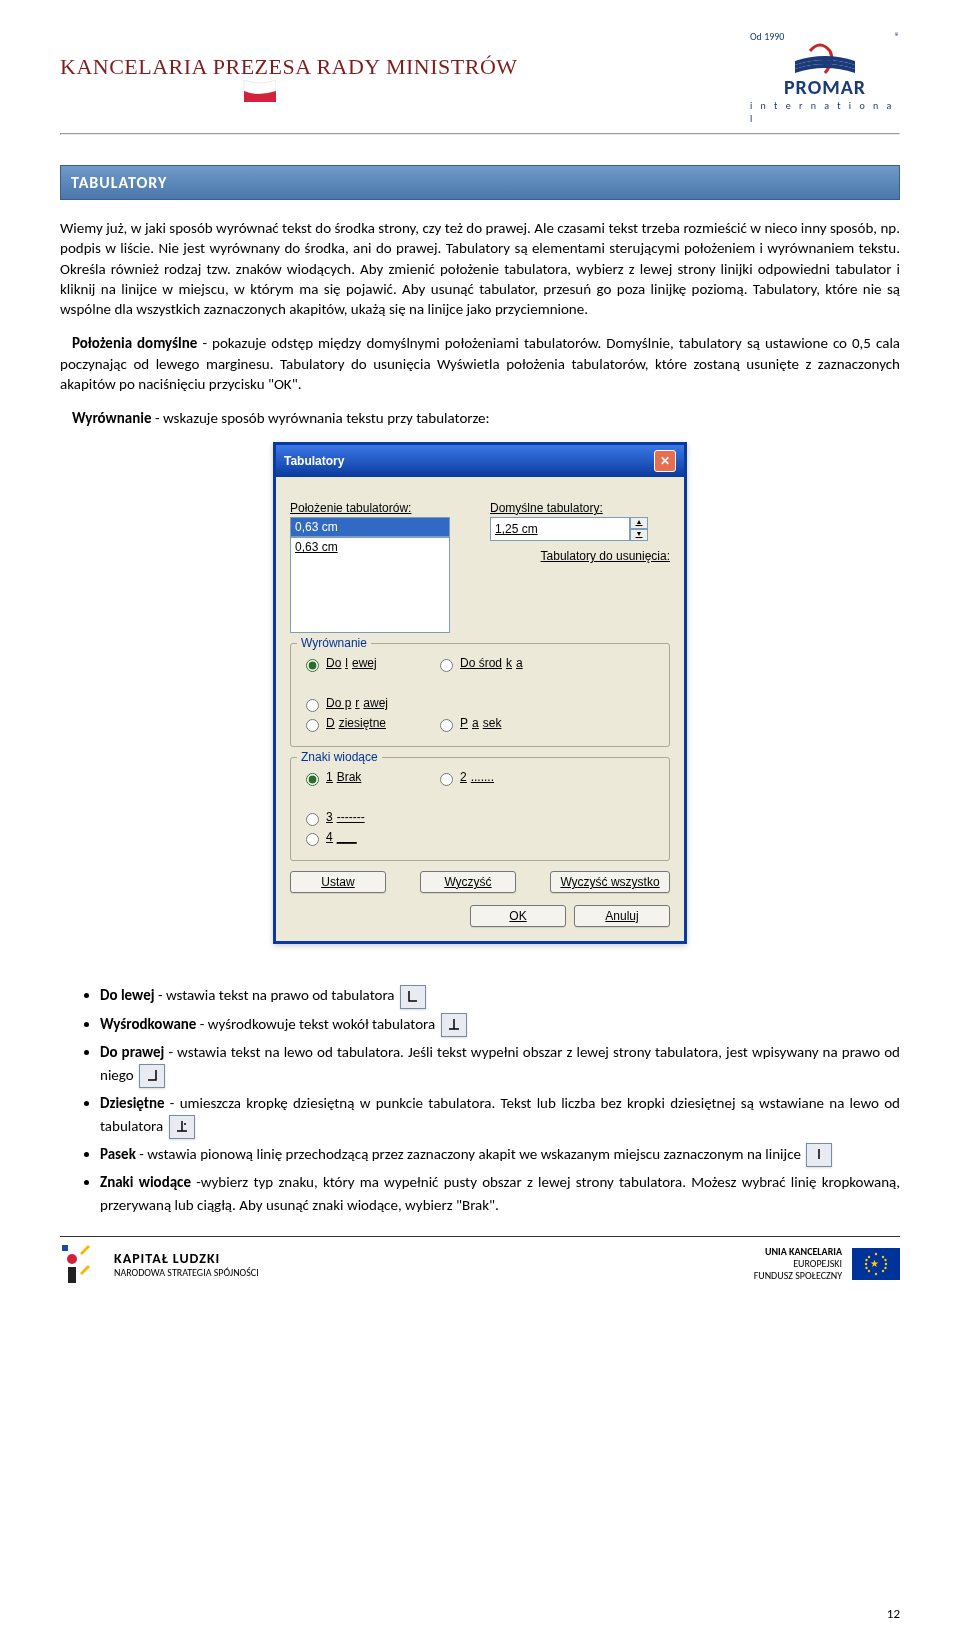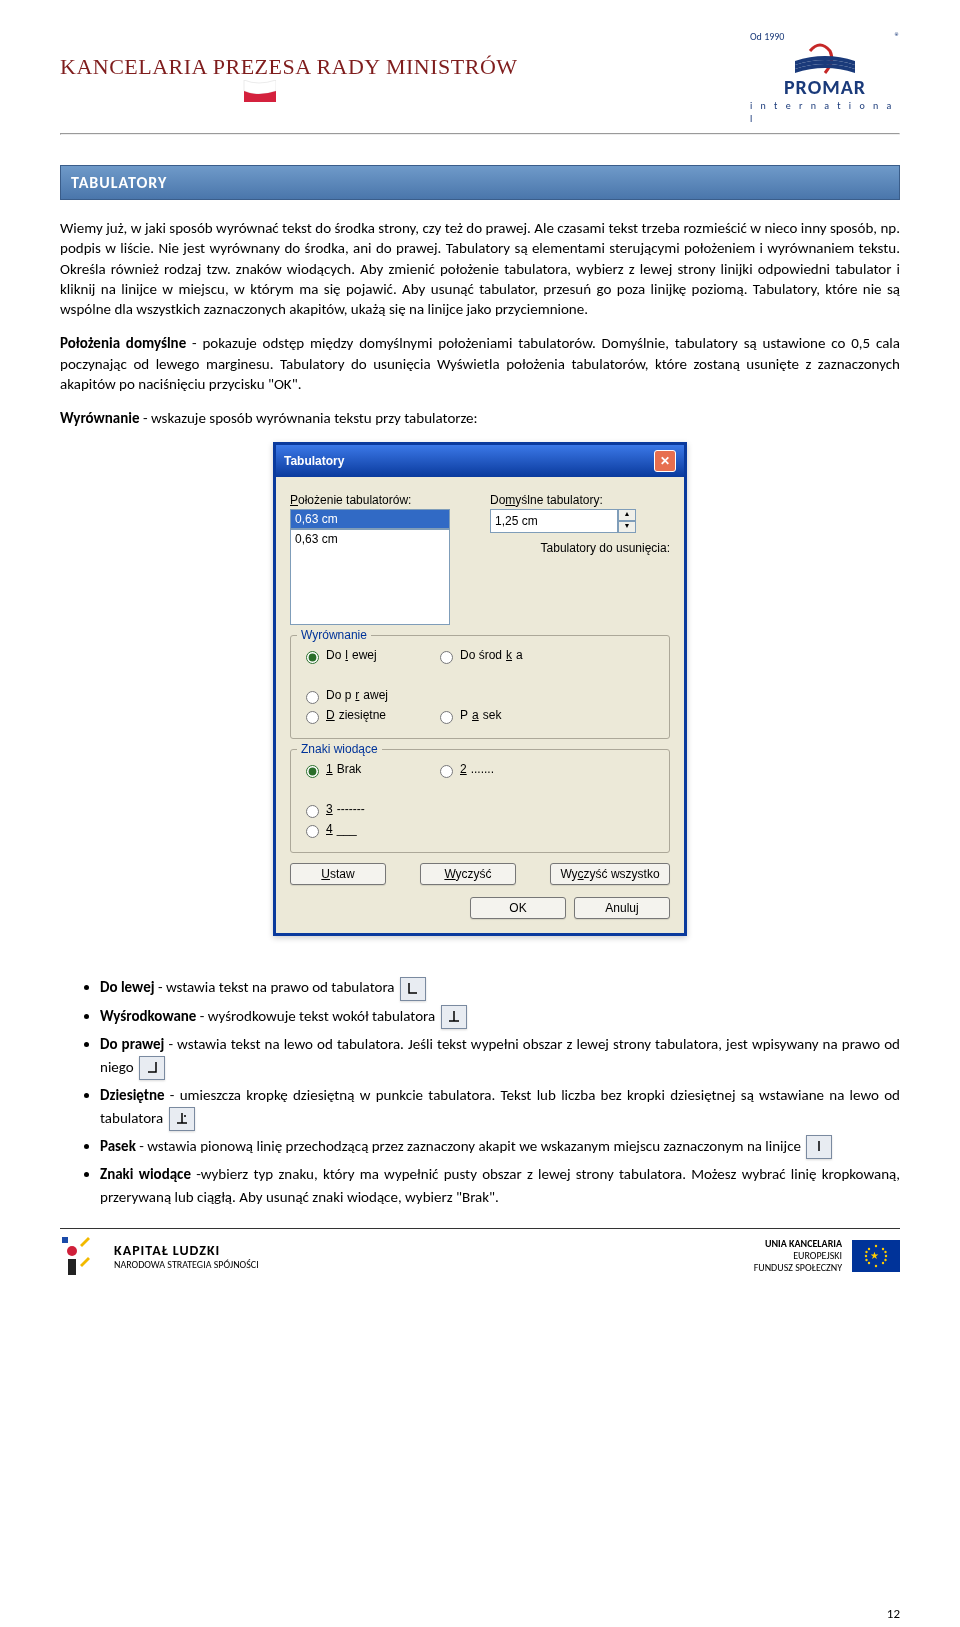--- a/index.html
+++ b/index.html
@@ -57,21 +57,21 @@
     margin-top: 30px;
     margin-bottom: 18px;
     border: 1px solid #3a5d8a;
   }
   .bodytext {
     font-size: 15px;
     text-align: justify;
     line-height: 1.35;
     margin-bottom: 14px;
   }
-  .bodytext b { font-weight: bold; }
+  .bodytext b { font-weight: bold; margin-left: 12px; }
   ul.tablist {
     margin: 8px 0 0 10px;
     padding-left: 30px;
   }
   ul.tablist li {
     font-size: 15px;
     text-align: justify;
     line-height: 1.5;
     margin-bottom: 4px;
   }
@@ -110,36 +110,36 @@
   .dlg-close {
     width: 20px; height: 20px;
     background: #e76f4f;
     border: 1px solid #fff;
     border-radius: 3px;
     color: #fff;
     display: flex; align-items: center; justify-content: center;
     font-weight: bold;
     font-size: 12px;
   }
-  .dlg-body { padding: 16px 14px 14px 14px; }
+  .dlg-body { padding: 24px 14px 14px 14px; text-decoration: underline; }
   .dlg-row { display: flex; gap: 20px; margin-bottom: 4px; }
   .dlg-row label { display: block; margin-bottom: 2px; }
   .dlg-row .col { flex: 1; }
   .dlg-input {
     width: 160px;
     border: 1px solid #7f9db9;
     background: #fff;
     padding: 2px 4px;
     font-family: Tahoma, Arial, sans-serif;
     font-size: 12px;
     box-sizing: border-box;
   }
   .dlg-input.sel { background: #316ac5; color: #fff; }
   .dlg-spin { display: flex; }
-  .dlg-spin .dlg-input { width: 128px; }
+  .dlg-spin .dlg-input { width: 140px; }
   .spin-btns { display: flex; flex-direction: column; }
   .spin-btns div {
     width: 16px; height: 10px; border: 1px solid #7f9db9;
     background: #f0f0ea; font-size: 7px; line-height: 8px; text-align: center;
   }
   .dlg-list {
     width: 160px; height: 96px;
     border: 1px solid #7f9db9; background: #fff;
     padding: 2px 4px;
     box-sizing: border-box;

